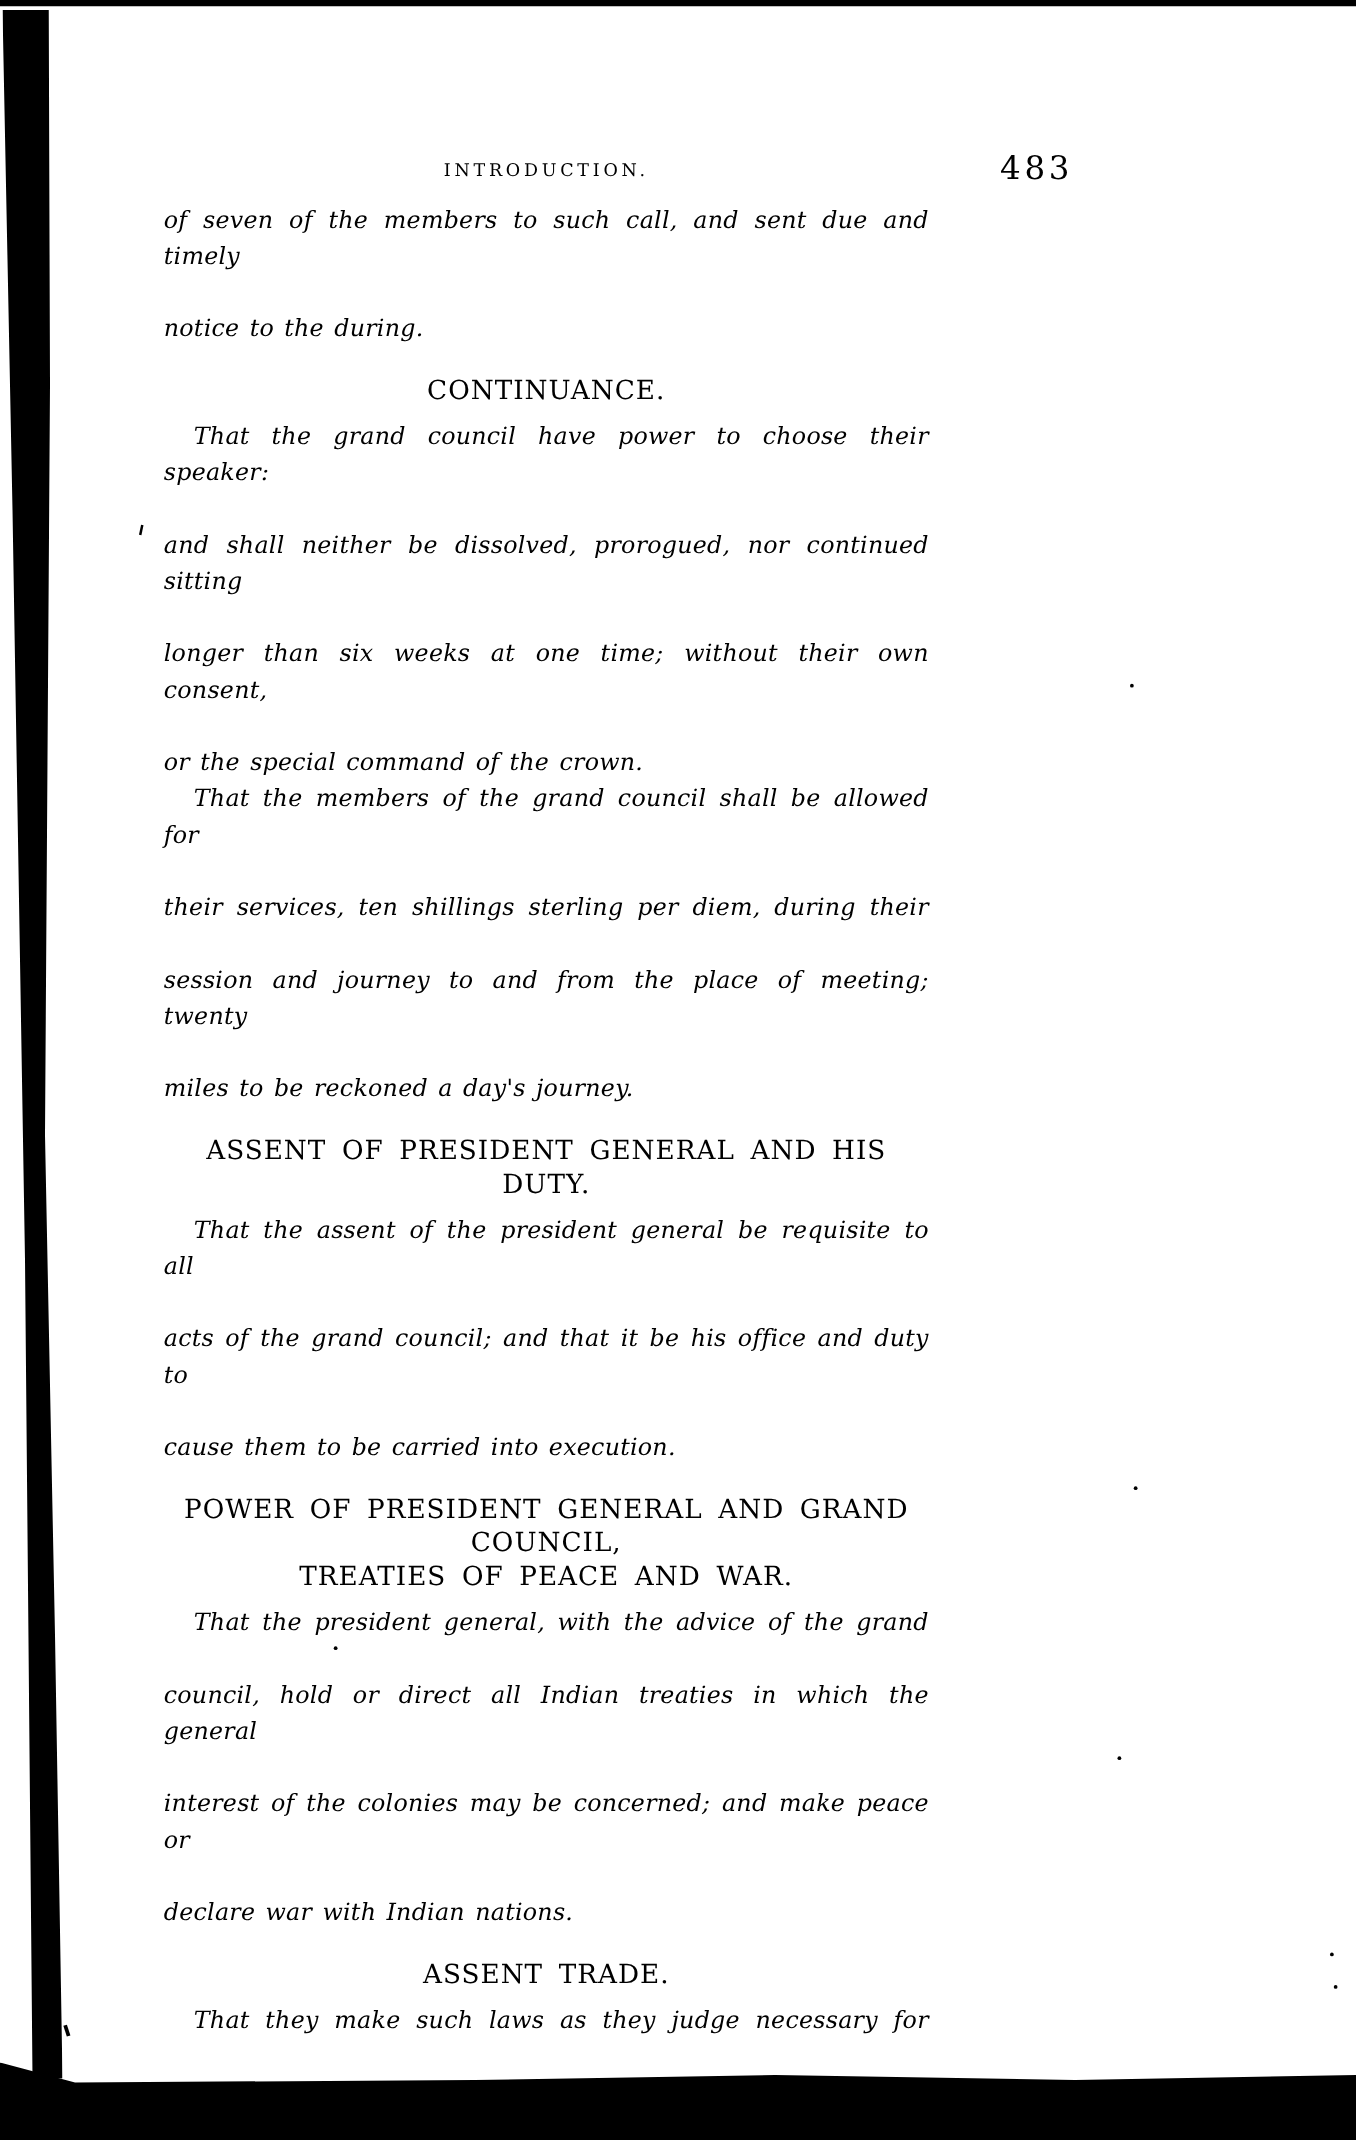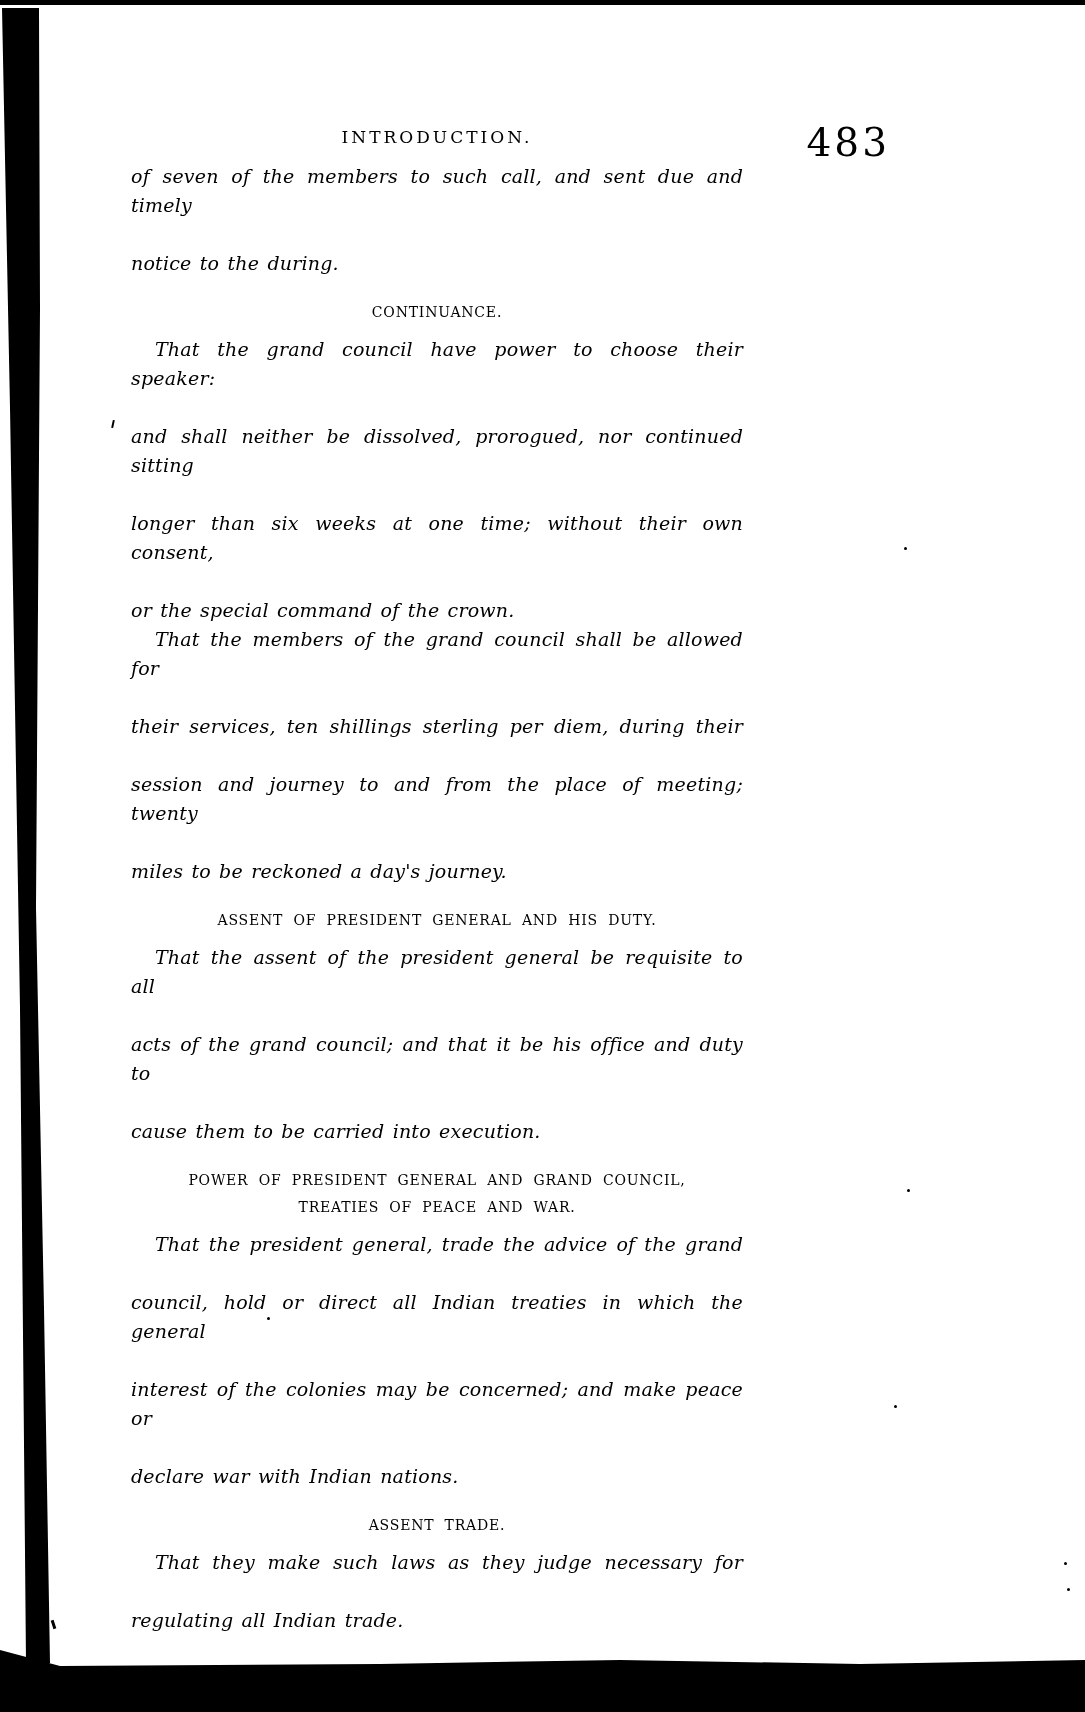--- a/index.html
+++ b/index.html
@@ -16,35 +16,35 @@
   }
   .bottom-edge{
     position:absolute;left:0;top:1638px;width:1085px;height:74px;background:#000;
     clip-path:polygon(0px 12px,60px 28px,380px 26px,620px 22px,860px 26px,1085px 22px,1085px 74px,0px 74px);
   }
   .speck{position:absolute;background:#000;border-radius:50%;}
   .margin-mark{position:absolute;background:#000;}
   
   .page-number{
     position:absolute;left:800px;top:120px;width:90px;
-    font-size:39px;letter-spacing:3px;font-weight:500;text-align:right;
+    font-size:26px;letter-spacing:3px;font-weight:500;
   }
   .body-col{position:absolute;left:131px;top:126px;width:612px;}
   .running-header{
-    text-align:center;font-size:17px;letter-spacing:3px;word-spacing:3px;
+    text-align:center;font-size:14px;letter-spacing:3px;word-spacing:3px;
     margin-bottom:14px;line-height:22px;
   }
   .line{
     font-size:19px;line-height:29px;text-align:justify;
     word-spacing:2px;letter-spacing:0.2px;font-style:italic;
   }
   .line.j::after{content:"";display:inline-block;width:100%;height:0;}
   .line.indent{text-indent:24px;}
   .heading{
-    text-align:center;font-size:14px;line-height:27px;
+    text-align:center;font-size:21px;line-height:27px;
     letter-spacing:0.8px;word-spacing:5px;
     margin:21px 0 9px 0;font-weight:500;
   }
 </style>
 </head>
 <body>
 
 <div>
 
   <div class="top-edge"></div>
@@ -81,21 +81,21 @@
       <div class="heading">
         <div>ASSENT OF PRESIDENT GENERAL AND HIS DUTY.</div>
       </div>
       <div class="line j indent">That the assent of the president general be requisite to all</div>
       <div class="line j">acts of the grand council; and that it be his office and duty to</div>
       <div class="line">cause them to be carried into execution.</div>
       <div class="heading">
         <div>POWER OF PRESIDENT GENERAL AND GRAND COUNCIL,</div>
         <div>TREATIES OF PEACE AND WAR.</div>
       </div>
-      <div class="line j indent">That the president general, trade the advice of the grand</div>
+      <div class="line j indent">That the president general, with the advice of the grand</div>
       <div class="line j">council, hold or direct all Indian treaties in which the general</div>
       <div class="line j">interest of the colonies may be concerned; and make peace or</div>
       <div class="line">declare war with Indian nations.</div>
       <div class="heading">
         <div>ASSENT TRADE.</div>
       </div>
       <div class="line j indent">That they make such laws as they judge necessary for</div>
       <div class="line">regulating all Indian trade.</div>
     </div>
 

